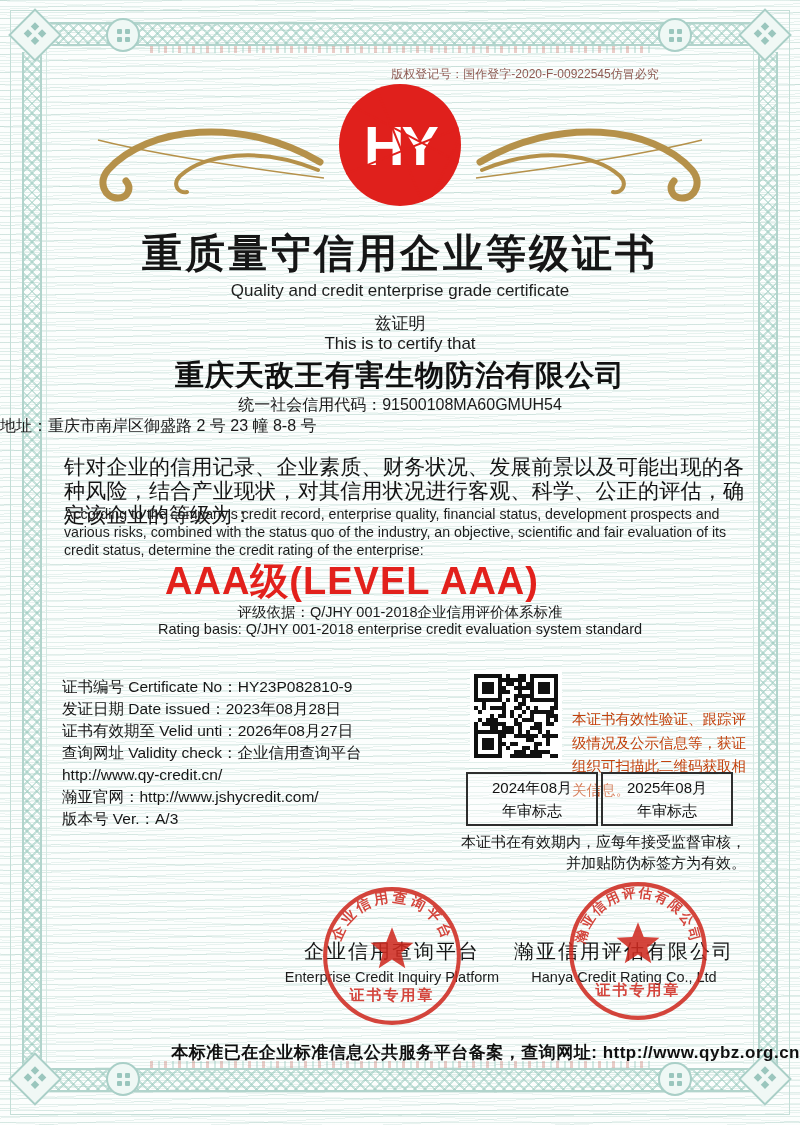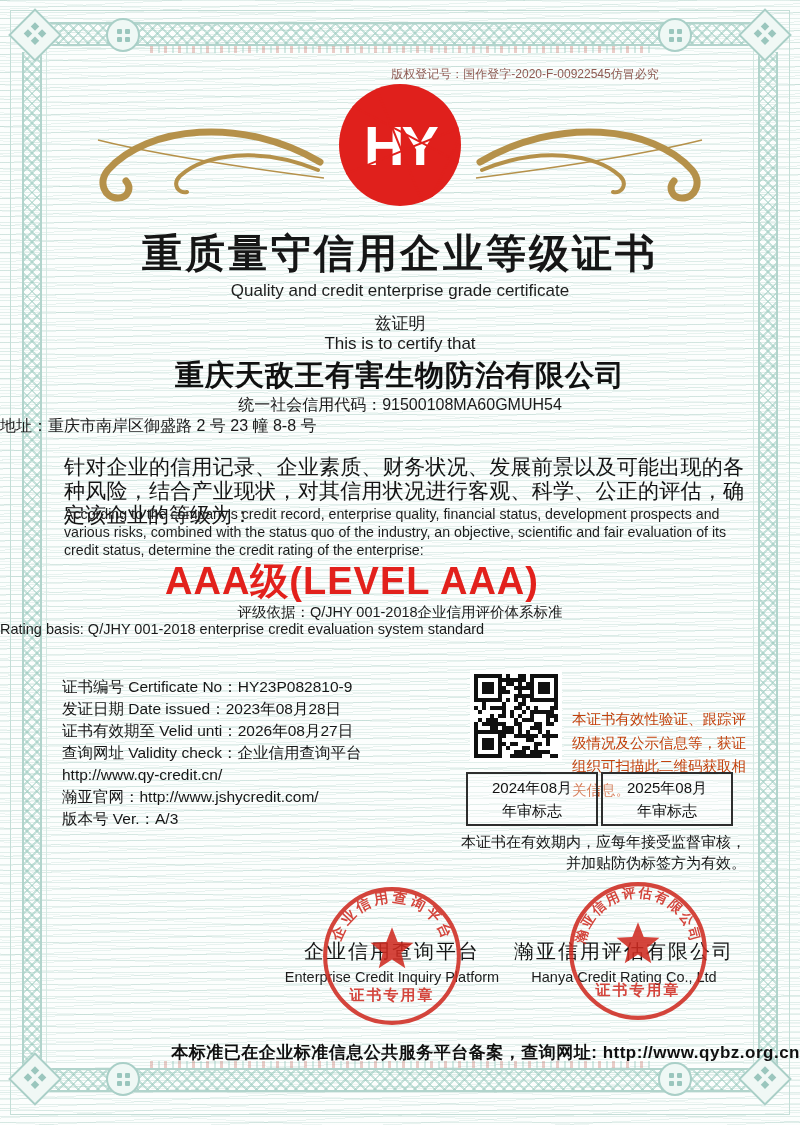--- a/index.html
+++ b/index.html
@@ -68,21 +68,21 @@
     font-size:29px;font-weight:bold;letter-spacing:1px;color:#111;}
   .credit-code{position:absolute;left:0;width:800px;top:395px;text-align:center;font-size:16px;}
   .address{position:absolute;left:0;width:800px;top:416px;text-align:left;font-size:16px;}
   
   .stmt-zh{position:absolute;left:64px;right:56px;top:455px;font-size:21px;line-height:24px;
     color:#141414;font-weight:400;text-align:justify;}
   .stmt-en{position:absolute;left:64px;right:52px;top:505px;font-size:14.2px;line-height:18px;color:#1c1c1c;}
   .grade{position:absolute;left:0;width:704px;top:556px;text-align:center;
     font-size:38px;font-weight:800;color:#e2211c;letter-spacing:1px;}
   .basis-zh{position:absolute;left:0;width:800px;top:603px;text-align:center;font-size:14.5px;font-weight:500;}
-  .basis-en{position:absolute;left:0;width:800px;top:621px;font-size:14.5px;}
+  .basis-en{position:absolute;left:0;width:800px;top:621px;text-align:center;font-size:14.5px;}
   
   .details{position:absolute;left:62px;top:676px;font-size:15.5px;line-height:22px;color:#161616;}
   .details div{white-space:nowrap;}
   
   .qr{position:absolute;left:470px;top:670px;width:92px;height:92px;background:#fff;
     padding:4px;box-sizing:border-box;display:grid;
     grid-template-columns:repeat(21,1fr);grid-template-rows:repeat(21,1fr);}
   .qr b{background:#101010;}
   .qr-note{position:absolute;left:572px;top:708px;width:178px;font-size:14.5px;line-height:23.5px;color:#c2410c;}
   

